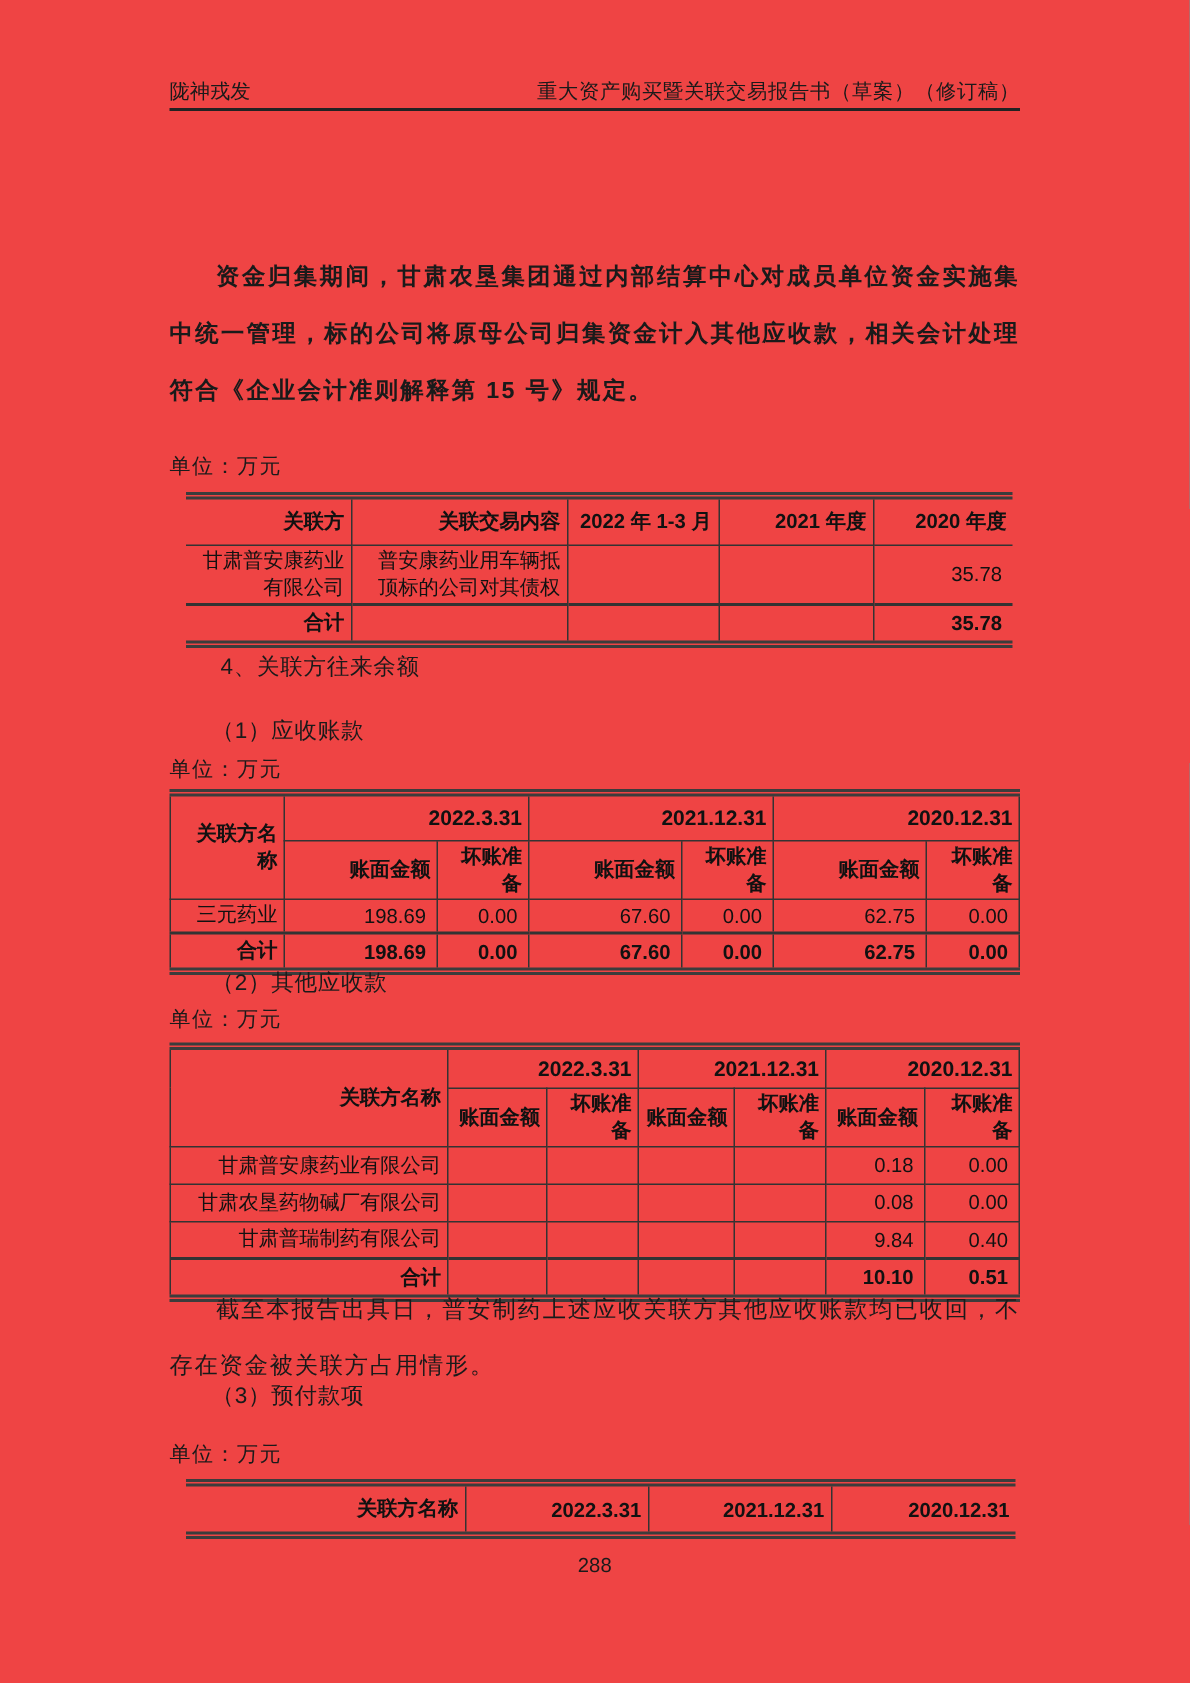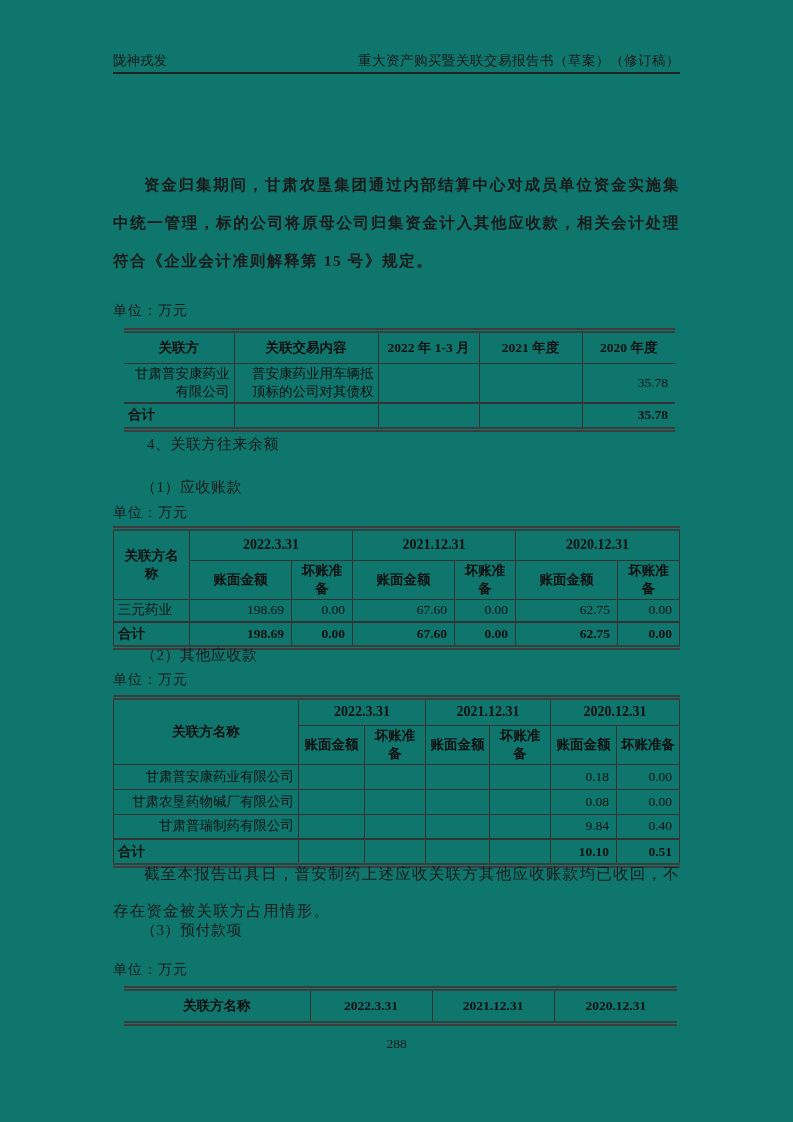--- a/index.html
+++ b/index.html
@@ -1,21 +1,21 @@
 <!DOCTYPE html>
 <html><head>
 <meta charset="utf-8">
 <style>
   html,body{margin:0;padding:0;background:#888;}
   .page{
     position:relative;
     width:793px;height:1122px;
     margin:0 auto;
-    background:#0f766e;
-    font-family:Liberation Serif, serif;
+    background:#ef4444;
+    font-family:Liberation Sans, sans-serif;
     color:#1a1a1a;
     overflow:hidden;
   }
   .content{position:absolute;left:113px;width:567px;}
 
   
   .hdr{top:52px;height:20px;font-size:13.5px;}
   .hdr .hl{position:absolute;left:0;top:0;}
   .hdr .hr{position:absolute;right:0;top:0;letter-spacing:.5px;}
   .hdr-rule{top:72px;height:0;border-top:2px solid #222;}
@@ -43,23 +43,23 @@
   .u4{top:961px;}
 
   
   .twrap{border-top:5px double #3c3c3c;border-bottom:5px double #3c3c3c;}
   table{border-collapse:collapse;width:100%;table-layout:fixed;font-size:13.5px;color:#111;}
   td,th{border:1px solid #333;padding:1px 4px;overflow:hidden;}
   .no-outer td:first-child,.no-outer th:first-child{border-left:none;}
   .no-outer td:last-child,.no-outer th:last-child{border-right:none;}
   table tr:first-child td,table tr:first-child th{border-top:none;}
   table tr:last-child td,table tr:last-child th{border-bottom:none;}
-  th{font-weight:bold;text-align:center;}
+  th{font-weight:bold;text-align:right;}
   .num{text-align:right;padding-right:7px;}
-  .ctr{text-align:left;}
+  .ctr{text-align:right;}
   .lft{text-align:right;padding-left:6px;}
   .total-row td{font-weight:bold;border-top:2px solid #333;}
   .t1wrap{top:328px;left:124px;width:551px;}
   .t2wrap{top:526px;}
   .t3wrap{top:695px;}
   .t4wrap{top:986px;left:124px;width:553px;}
   .yr{font-size:14px;}
 
   .pageno{top:1036px;text-align:center;font-size:13.5px;}
 </style>

